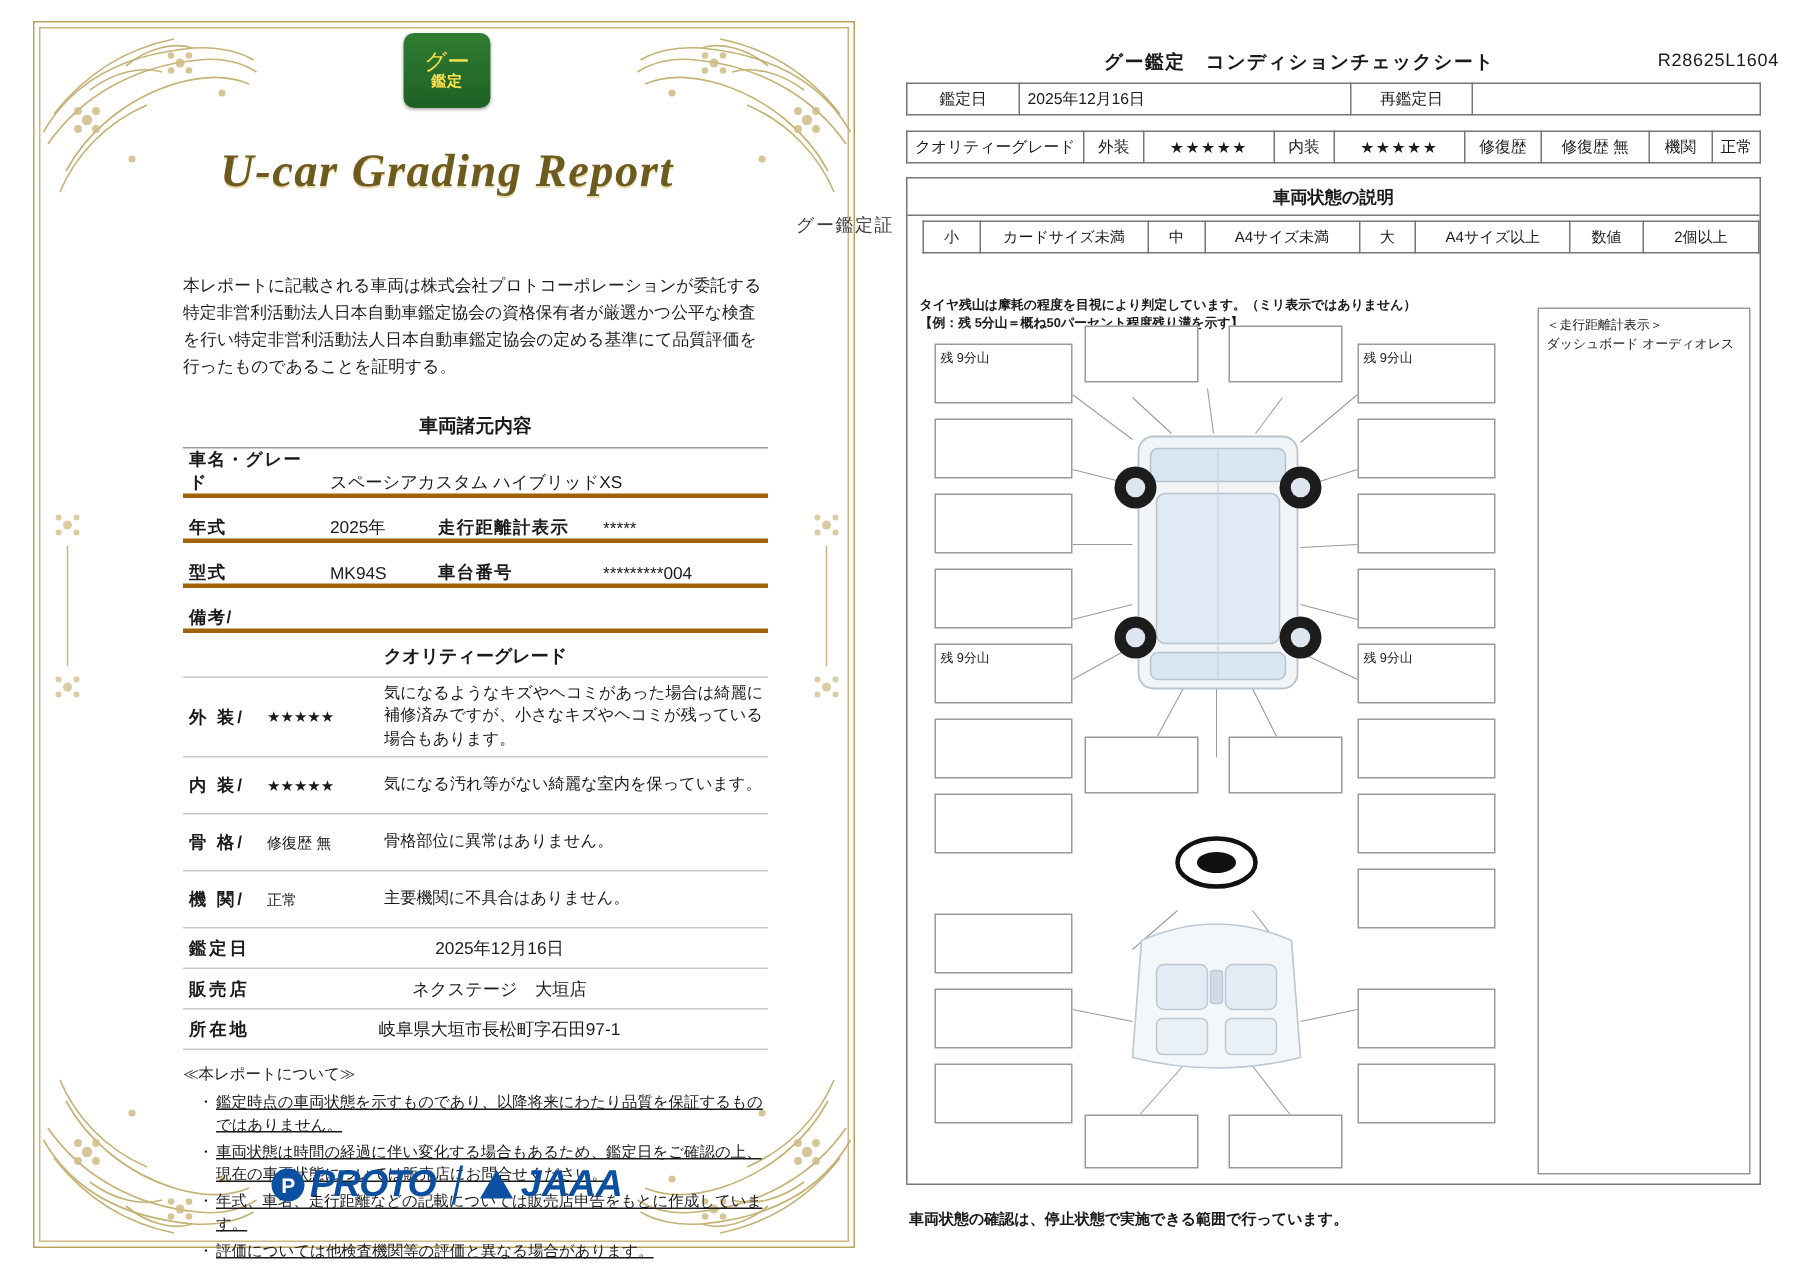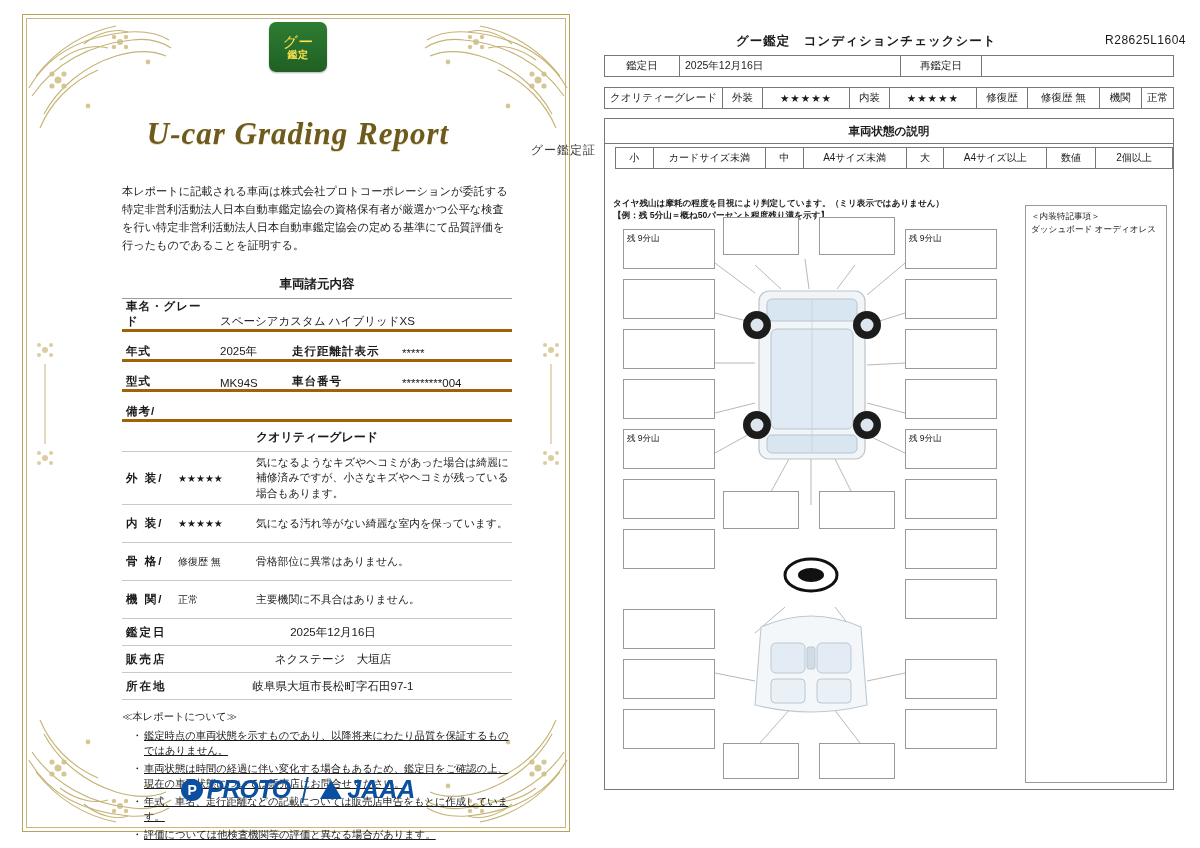--- a/index.html
+++ b/index.html
@@ -95,21 +95,20 @@
     left: 0; right: 0;
     top: 96px;
     text-align: center;
     font-family: "Liberation Serif", serif;
     font-size: 31px;
     font-style: italic;
     font-weight: bold;
     color: #6d5a1e;
     letter-spacing: 1px;
     text-shadow: 0 1px 0 #e8dcae;
-    margin-top: 20px;
   }
   .cert-subtitle {
     position: absolute;
     left: 0; right: 0;
     top: 142px;
     text-align: right;
     font-size: 12px;
     color: #3a3a3a;
     letter-spacing: 1px;
   }
@@ -794,19 +793,20 @@
         <div class="box" style="left:214px; top:540px; width:76px; height:36px;"></div>
 
         
         <div style="position:absolute; left:22px; top:30px; font-size:8.5px;">残 9分山</div>
         <div style="position:absolute; left:304px; top:30px; font-size:8.5px;">残 9分山</div>
         <div style="position:absolute; left:22px; top:230px; font-size:8.5px;">残 9分山</div>
         <div style="position:absolute; left:304px; top:230px; font-size:8.5px;">残 9分山</div>
       </div>
 
       <div class="interior-note">
-        <div>＜内装特記事項＞</div>
+        <div>＜走行距離計表示＞</div>
         <div>ダッシュボード オーディオレス</div>
       </div>
     </div>
 
+    <div class="footer-note">車両状態の確認は、停止状態で実施できる範囲で行っています。</div>
   </div>
 </div>
 
 </body></html>

